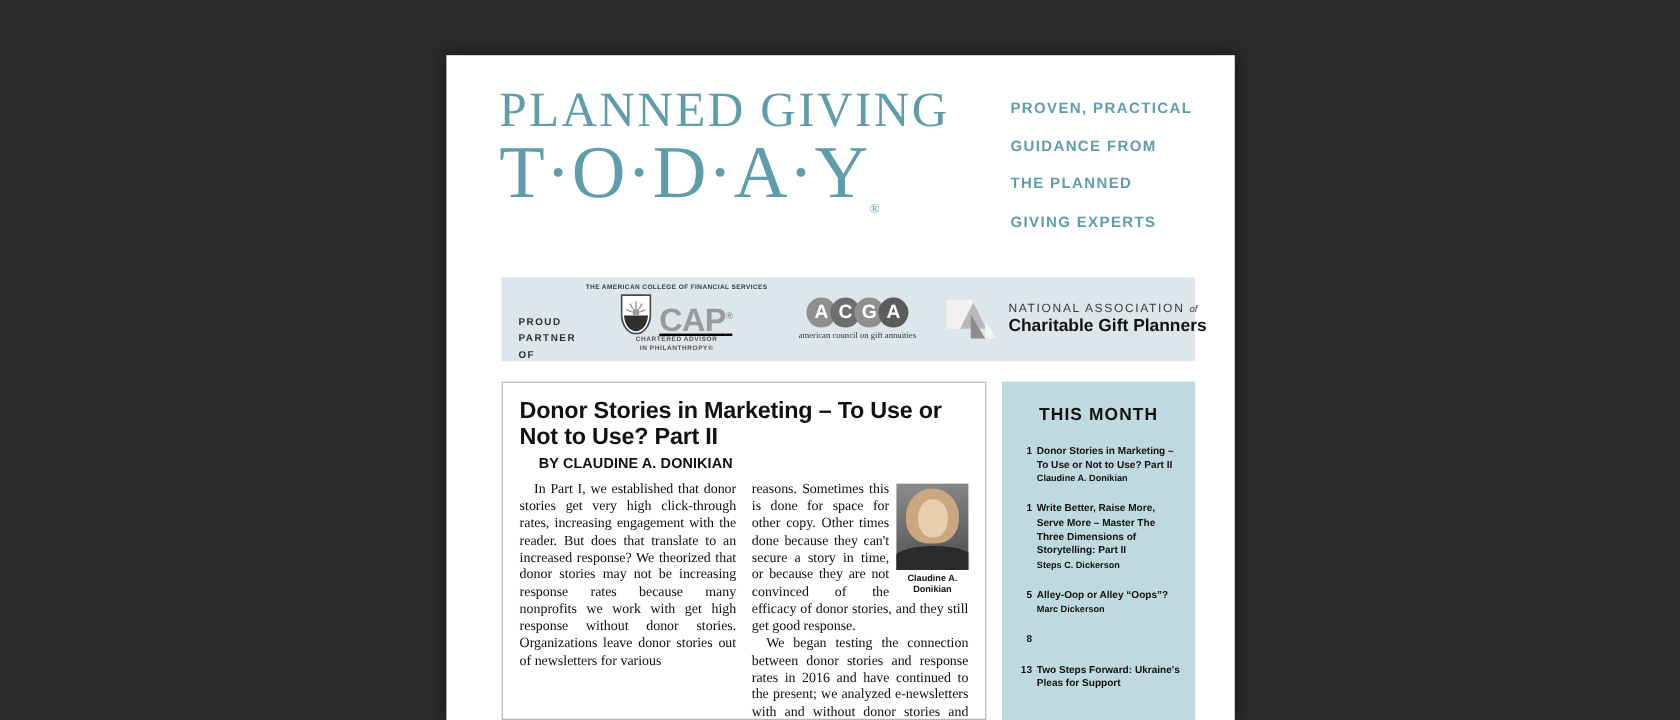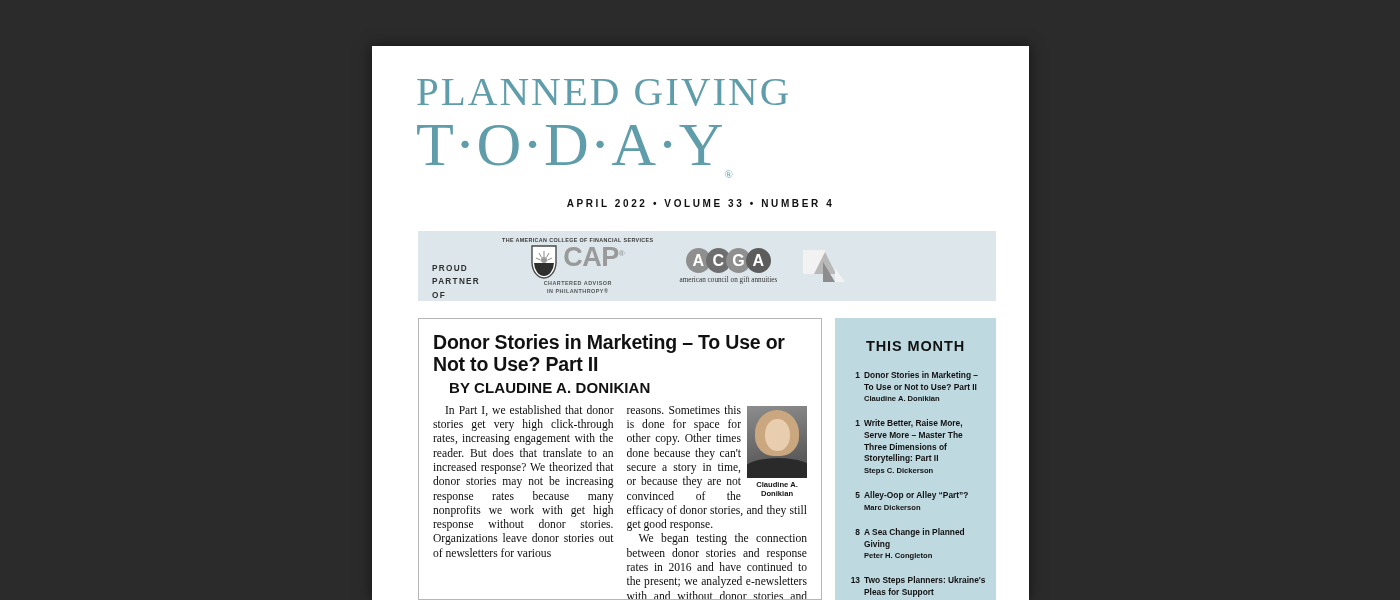--- a/index.html
+++ b/index.html
@@ -125,21 +125,21 @@
     margin-left: 8px;
   }
   .cap-top {
     font-size: 5.4px;
     font-weight: bold;
     letter-spacing: 0.35px;
     color: #3a3a3a;
     white-space: nowrap;
     margin-bottom: 2px;
   }
-  .cap-row { display: flex; align-items: flex-start; }
+  .cap-row { display: flex; align-items: flex-end; text-decoration: underline; }
   .shield {
     width: 26px; height: 34px;
     margin-right: 6px;
     position: relative;
   }
   .cap-word {
     font-size: 27px;
     font-weight: bold;
     color: #9a9a9a;
     letter-spacing: -0.5px;
@@ -216,21 +216,21 @@
     overflow: hidden;
   }
   .headline {
     font-size: 19.5px;
     font-weight: bold;
     color: #111;
     line-height: 1.12;
     letter-spacing: -0.2px;
   }
   .byline {
-    font-size: 15px;
+    font-size: 12px;
     font-weight: bold;
     color: #111;
     letter-spacing: 0.1px;
     margin-top: 3px;
     padding-left: 16px;
   }
   .cols {
     display: flex;
     gap: 13px;
     margin-top: 8px;
@@ -339,22 +339,27 @@
 
 <div id="root">
   <div class="page">
 
     <div class="masthead">
       <div class="logo-block">
         <div class="logo-line1">PLANNED GIVING</div>
         <div class="logo-line2"><span>T·O·D·A·Y</span><span class="logo-reg">®</span></div>
       </div>
 
-
-      <div class="issue-line">APRIL 2022 • VOLUME 33 • NUMBER 4</div>
+      <div class="tagline">
+        <div>PROVEN, PRACTICAL</div>
+        <div>GUIDANCE FROM</div>
+        <div>THE PLANNED</div>
+        <div>GIVING EXPERTS</div>
+      </div>
+
     </div>
 
     <div class="partner-band">
       <div class="proud-partner">PROUD PARTNER OF</div>
 
       <div class="cap-logo">
         <div class="cap-top">THE AMERICAN COLLEGE OF FINANCIAL SERVICES</div>
         <div class="cap-row">
           <div class="shield">
             <svg width="26" height="34" viewBox="0 0 26 34">
@@ -392,20 +397,24 @@
 
       <div class="nacgp-logo">
         <div class="nacgp-mark">
           <svg width="46" height="36" viewBox="0 0 46 36">
             <polygon points="2,2 24,2 24,26 2,26" fill="#f2f2f2"></polygon>
             <polygon points="13,26 24,4 35,26" fill="#b8b8b8"></polygon>
             <polygon points="22,14 34,34 22,34" fill="#8c8c8c"></polygon>
             <polygon points="34,20 44,34 34,34" fill="#f2f2f2"></polygon>
           </svg>
         </div>
+        <div>
+          <div class="nacgp-l1"><span>NATIONAL ASSOCIATION</span> <span class="of">of</span></div>
+          <div class="nacgp-l2">Charitable Gift Planners</div>
+        </div>
       </div>
     </div>
 
     <div class="content">
 
       <div class="article-box">
         <div class="headline">Donor Stories in Marketing – To Use or Not to Use? Part II</div>
         <div class="byline">BY CLAUDINE A. DONIKIAN</div>
 
         <div class="cols">
@@ -448,37 +457,33 @@
           <div class="toc-page">1</div>
           <div class="toc-body">
             <div class="toc-title">Write Better, Raise More, Serve More – Master The Three Dimensions of Storytelling: Part II</div>
             <div class="toc-author">Steps C. Dickerson</div>
           </div>
         </div>
 
         <div class="toc-item">
           <div class="toc-page">5</div>
           <div class="toc-body">
-            <div class="toc-title">Alley-Oop or Alley “Part”?</div>
+            <div class="toc-title">Alley-Oop or Alley “Oops”?</div>
             <div class="toc-author">Marc Dickerson</div>
           </div>
         </div>
 
         <div class="toc-item">
           <div class="toc-page">8</div>
-          <div class="toc-body">
-            <div class="toc-title">A Sea Change in Planned Giving</div>
-            <div class="toc-author">Peter H. Congleton</div>
-          </div>
         </div>
 
         <div class="toc-item">
           <div class="toc-page">13</div>
           <div class="toc-body">
-            <div class="toc-title">Two Steps Planners: Ukraine's Pleas for Support</div>
+            <div class="toc-title">Two Steps Forward: Ukraine's Pleas for Support</div>
             <div class="toc-author"></div>
           </div>
         </div>
       </div>
 
     </div>
   </div>
 </div>
 
 </body></html>

